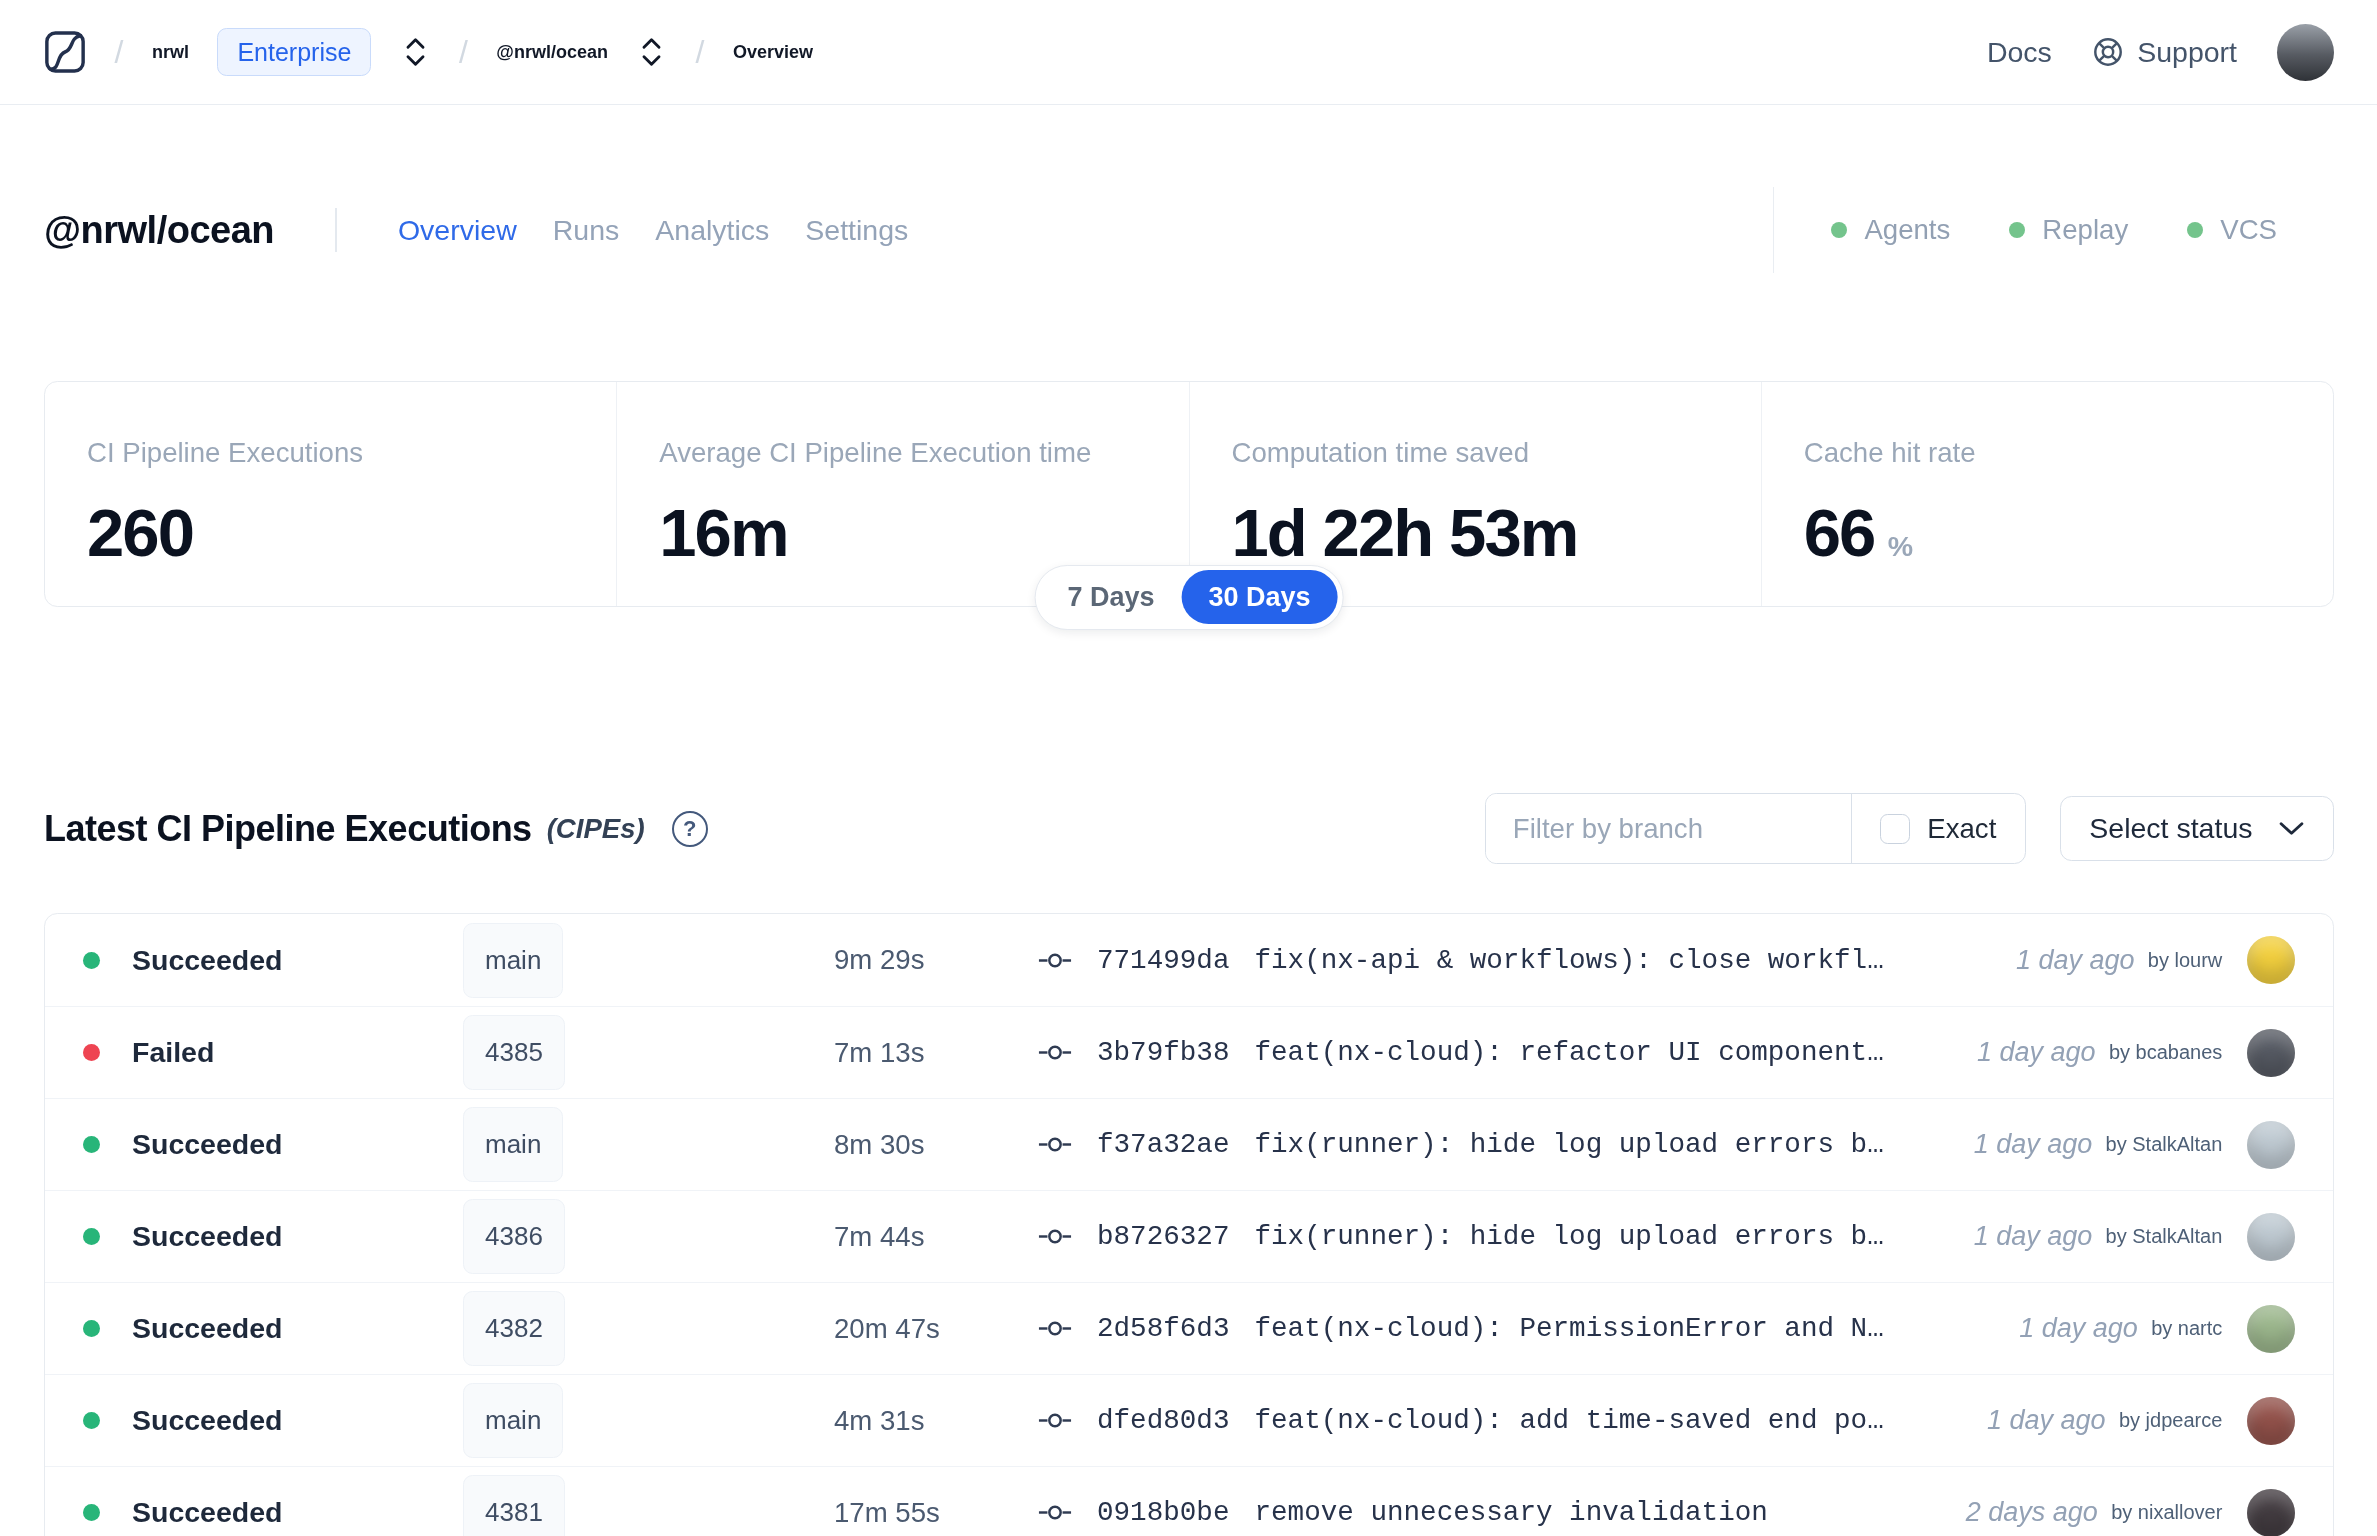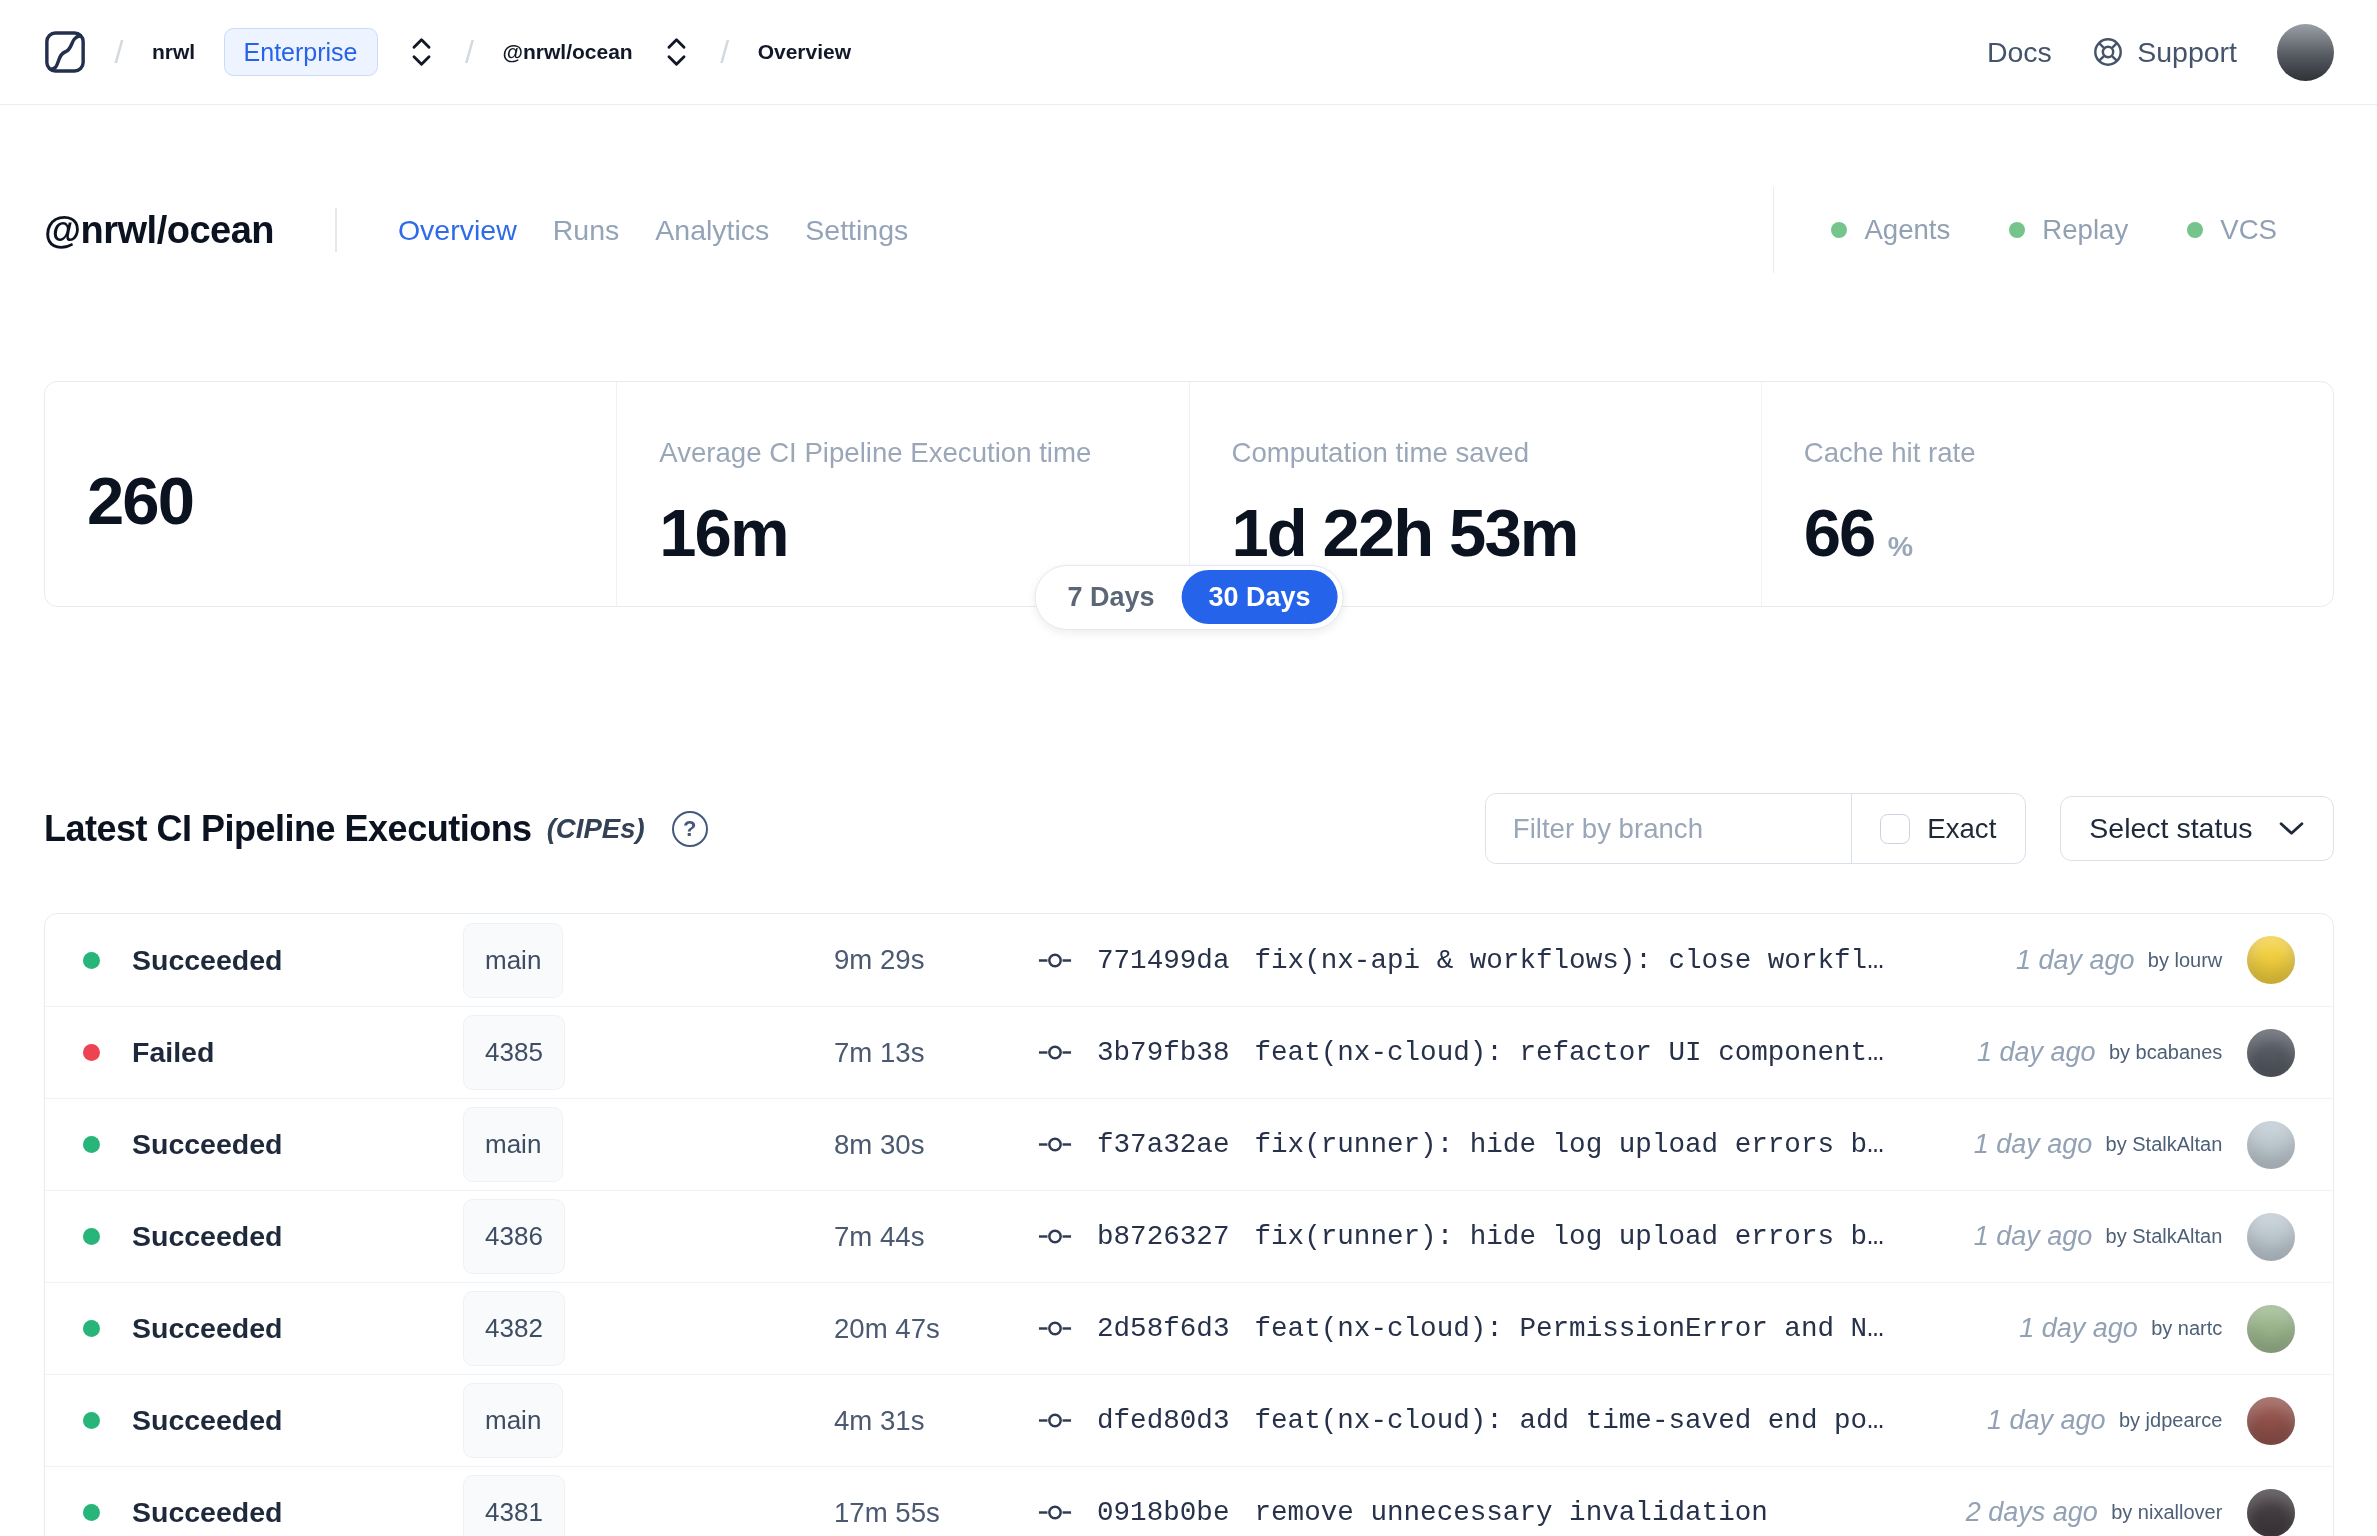--- a/index.html
+++ b/index.html
@@ -5,21 +5,21 @@
   * { margin:0; padding:0; box-sizing:border-box; }
   html,body { width:2378px; height:1537px; overflow:hidden; background:#fff;
     font-family:"Liberation Sans", sans-serif; color:#0f172a; }
 
   
   .topnav { height:105px; display:flex; align-items:center; padding:0 44px;
     border-bottom:1.9px solid #e9edf2; background:#fff; }
   .crumbs { display:flex; align-items:center; gap:28.5px; }
   .logo-btn { display:flex; align-items:center; cursor:pointer; background:none; border:none; }
   .slash { font-size:32px; color:#d2d9e1; font-weight:400; }
-  .crumb-name { font-size:21px; font-weight:600; color:#111827; }
+  .crumb-name { font-size:18px; font-weight:600; color:#111827; }
   .ent-badge { background:#eef4ff; border:1.9px solid #c9dbfb; border-radius:9.5px;
     color:#2563eb; font-size:25px; font-weight:500; padding:8.6px 19px; cursor:pointer; }
   .switch-icon { display:flex; align-items:center; cursor:pointer; background:none; border:none; padding:0 3.8px; }
   .nav-right { margin-left:auto; display:flex; align-items:center; gap:40px; }
   .nav-link { font-size:28.5px; color:#44546a; font-weight:500; cursor:pointer;
     background:none; border:none; display:flex; align-items:center; gap:13.3px; }
   .avatar { width:57px; height:57px; border-radius:50%;
     background:linear-gradient(180deg,#9aa0a8 0%,#565a61 55%,#2f3237 100%); }
 
   
@@ -166,20 +166,21 @@
         <button class="indicator">
           <span class="ind-dot"></span>
           <span class="ind-label">VCS</span>
         </button>
       </div>
     </div>
   </div>
 
   <section class="stats">
     <div class="stat">
+      <div class="stat-label">CI Pipeline Executions</div>
       <div class="stat-value-row">
         <span class="stat-value">260</span>
 
       </div>
     </div>
     <div class="stat">
       <div class="stat-label">Average CI Pipeline Execution time</div>
       <div class="stat-value-row">
         <span class="stat-value">16m</span>
 

